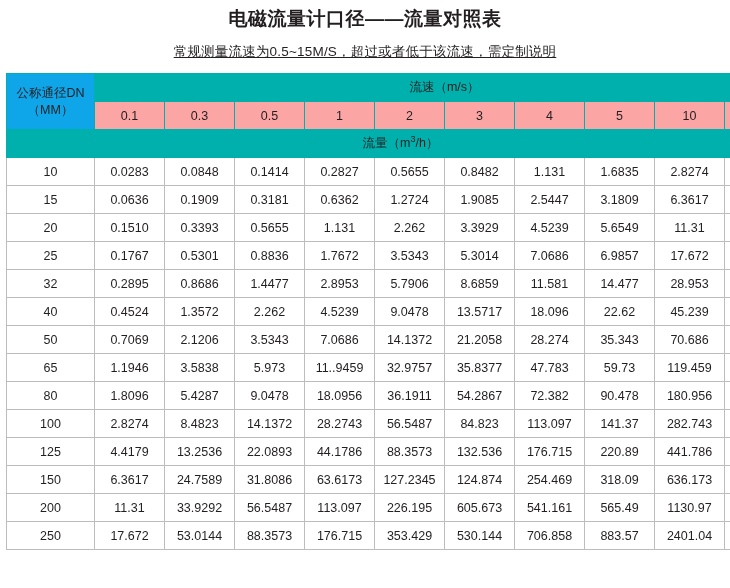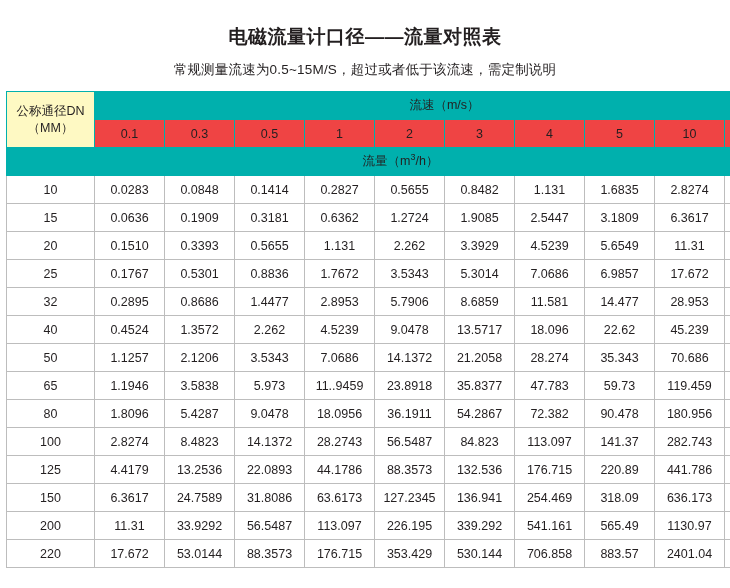--- a/index.html
+++ b/index.html
@@ -17,65 +17,66 @@
   .page {
     width: 730px;
     box-sizing: border-box;
     padding: 0 6px;
   }
   .title {
     text-align: center;
     font-size: 19px;
     font-weight: bold;
     color: #231f20;
-    margin-top: 24px;
+    margin-top: 6px;
     letter-spacing: 0.5px;
   }
   .subtitle {
     text-align: center;
     font-size: 13.5px;
     color: #231f20;
     margin-top: 11px;
     margin-bottom: 12px;
     letter-spacing: 0.2px;
+    text-decoration: underline;
   }
   table.flow {
     border-collapse: collapse;
     width: 718px;
     margin: 0 auto;
     table-layout: fixed;
   }
   table.flow td, table.flow th {
     border: 1px solid #bdbdbd;
     text-align: center;
     vertical-align: middle;
     font-size: 12.5px;
     font-weight: normal;
     padding: 0;
     height: 27px;
     color: #231f20;
   }
   .hdr-dn {
-    background: #fef9c3;
+    background: #0ea5e9;
     color: #ffffff;
     font-weight: bold;
     font-size: 12.5px;
     line-height: 1.35;
     border-color: #00b0ad !important;
     margin-top: 12px;
   }
   .hdr-speed {
     background: #00b0ad;
     color: #ffffff;
     font-weight: bold;
     font-size: 13px;
     border-color: #00b0ad !important;
   }
   .hdr-sub {
-    background: #ef4444;
+    background: #fca5a5;
     color: #ffffff;
     font-weight: bold;
     font-size: 13px;
     height: 25px;
     border-color: #00b0ad !important;
   }
   .hdr-flow {
     background: #00b0ad;
     color: #ffffff;
     font-weight: bold;
@@ -214,38 +215,38 @@
           <td class="val">4.5239</td>
           <td class="val">9.0478</td>
           <td class="val">13.5717</td>
           <td class="val">18.096</td>
           <td class="val">22.62</td>
           <td class="val">45.239</td>
           <td class="val">67.858</td>
         </tr>
         <tr>
           <td class="dncell">50</td>
-          <td class="val">1.1257</td>
+          <td class="val">0.7069</td>
           <td class="val">2.1206</td>
           <td class="val">3.5343</td>
           <td class="val">7.0686</td>
           <td class="val">14.1372</td>
           <td class="val">21.2058</td>
           <td class="val">28.274</td>
           <td class="val">35.343</td>
           <td class="val">70.686</td>
           <td class="val">106.03</td>
         </tr>
         <tr>
           <td class="dncell">65</td>
           <td class="val">1.1946</td>
           <td class="val">3.5838</td>
           <td class="val">5.973</td>
           <td class="val">11..9459</td>
-          <td class="val">23.8918</td>
+          <td class="val">32.9757</td>
           <td class="val">35.8377</td>
           <td class="val">47.783</td>
           <td class="val">59.73</td>
           <td class="val">119.459</td>
           <td class="val">179.19</td>
         </tr>
         <tr>
           <td class="dncell">80</td>
           <td class="val">1.8096</td>
           <td class="val">5.4287</td>
@@ -284,41 +285,41 @@
           <td class="val">441.786</td>
           <td class="val">662.68</td>
         </tr>
         <tr>
           <td class="dncell">150</td>
           <td class="val">6.3617</td>
           <td class="val">24.7589</td>
           <td class="val">31.8086</td>
           <td class="val">63.6173</td>
           <td class="val">127.2345</td>
-          <td class="val">136.941</td>
+          <td class="val">124.874</td>
           <td class="val">254.469</td>
           <td class="val">318.09</td>
           <td class="val">636.173</td>
           <td class="val">954.26</td>
         </tr>
         <tr>
           <td class="dncell">200</td>
           <td class="val">11.31</td>
           <td class="val">33.9292</td>
           <td class="val">56.5487</td>
           <td class="val">113.097</td>
           <td class="val">226.195</td>
-          <td class="val">339.292</td>
+          <td class="val">605.673</td>
           <td class="val">541.161</td>
           <td class="val">565.49</td>
           <td class="val">1130.97</td>
           <td class="val">1696.5</td>
         </tr>
         <tr>
-          <td class="dncell">220</td>
+          <td class="dncell">250</td>
           <td class="val">17.672</td>
           <td class="val">53.0144</td>
           <td class="val">88.3573</td>
           <td class="val">176.715</td>
           <td class="val">353.429</td>
           <td class="val">530.144</td>
           <td class="val">706.858</td>
           <td class="val">883.57</td>
           <td class="val">2401.04</td>
           <td class="val">2650.7</td>

